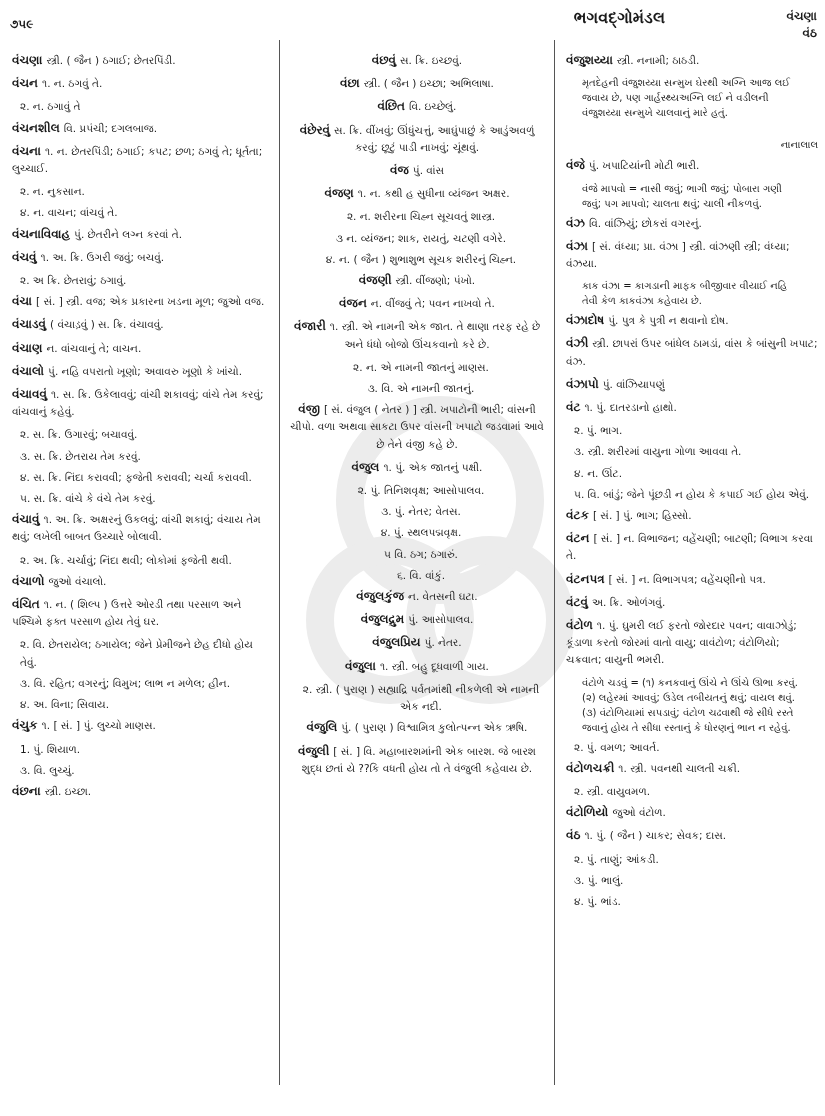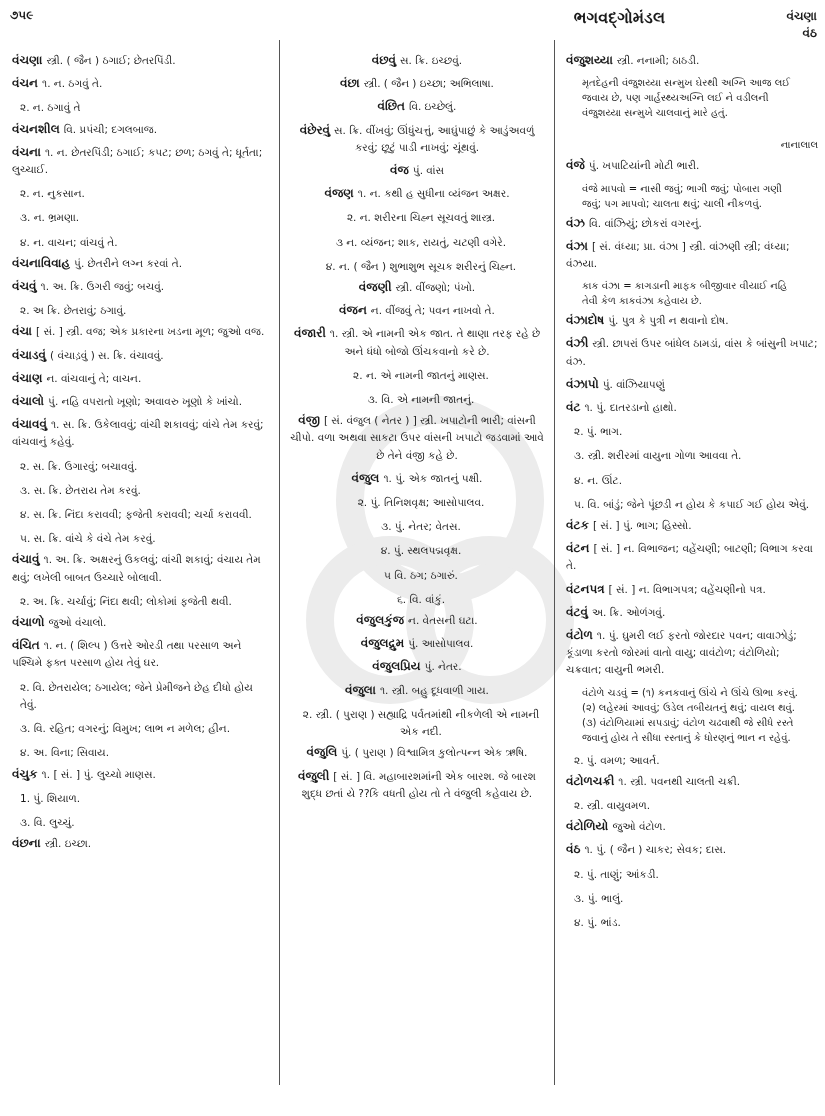--- a/index.html
+++ b/index.html
@@ -1,33 +1,33 @@
 <!DOCTYPE html>
 <html><head>
 <meta charset="utf-8">
 <style>
   html, body { margin: 0; padding: 0; background: #ffffff; }
   body { width: 825px; height: 1116px; position: relative; overflow: hidden;
          font-family: "DejaVu Sans", sans-serif; color: #1a1a1a; }
   .header { position: absolute; top: 0; left: 0; width: 825px; height: 40px; }
-  .pg-num { position: absolute; left: 10px; top: 8px; font-size: 12px; font-weight: bold; }
+  .pg-num { position: absolute; left: 10px; top: 17px; font-size: 12px; font-weight: bold; }
   .pg-title { position: absolute; left: 0; width: 665px; text-align: right; top: 8px; font-size: 16px; font-weight: bold; }
   .guide { position: absolute; right: 8px; top: 8px; text-align: right; font-size: 12px; font-weight: bold; line-height: 17px; }
   .watermark { position: absolute; left: 300px; top: 380px; width: 280px; height: 340px; pointer-events: none; }
   .col { position: absolute; top: 52px; font-size: 10.5px; line-height: 17.2px; }
   .col1 { left: 12px; width: 258px; }
   .col2 { left: 288px; width: 258px; text-align: center; }
   .col3 { left: 566px; width: 252px; }
   .divider { position: absolute; width: 1px; background: #555; }
   .d1 { left: 279px; top: 40px; height: 1045px; }
   .d2 { left: 554px; top: 40px; height: 1045px; }
   .entry { margin: 0 0 6px 0; }
   .entry .hw { font-weight: bold; font-size: 12px; margin-right: 4px; }
   .entry .def { }
-  .sub { margin: 7px 0 4px 8px; }
+  .sub { margin: 0 0 4px 8px; }
   .quote { margin: 0 14px 4px 16px; font-size: 10px; line-height: 15px; }
   .attrib { text-align: right; font-size: 10px; margin: 16px 0 4px 0; }
 </style>
 </head>
 <body>
 
 <div class="header">
   <div class="pg-num">૭૫૯</div>
   <div class="pg-title">ભગવદ્ગોમંડલ</div>
   <div class="guide">
@@ -47,21 +47,20 @@
 <div class="divider d1"></div>
 <div class="divider d2"></div>
 
 <div class="col col1">
     <div class="entry"><span class="hw">વંચણા</span><span class="def">સ્ત્રી. ( જૈન ) ઠગાઈ; છેતરપિંડી.</span></div>
     <div class="entry"><span class="hw">વંચન</span><span class="def">૧. ન. ઠગવું તે.</span></div>
     <div class="sub">૨. ન. ઠગાવું તે</div>
     <div class="entry"><span class="hw">વંચનશીલ</span><span class="def">વિ. પ્રપંચી; દગલબાજ.</span></div>
     <div class="entry"><span class="hw">વંચના</span><span class="def">૧. ન. છેતરપિંડી; ઠગાઈ; કપટ; છળ; ઠગવું તે; ધૂર્તતા; લુચ્ચાઈ.</span></div>
     <div class="sub">૨. ન. નુકસાન.</div>
-    <div class="sub">૩. ન. ભ્રમણા.</div>
     <div class="sub">૪. ન. વાચન; વાંચવું તે.</div>
     <div class="entry"><span class="hw">વંચનાવિવાહ</span><span class="def">પું. છેતરીને લગ્ન કરવાં તે.</span></div>
     <div class="entry"><span class="hw">વંચવું</span><span class="def">૧. અ. ક્રિ. ઉગરી જવું; બચવું.</span></div>
     <div class="sub">૨. અ ક્રિ. છેતરાવું; ઠગાવું.</div>
     <div class="entry"><span class="hw">વંચા</span><span class="def">[ સં. ] સ્ત્રી. વજ; એક પ્રકારના ખડના મૂળ; જુઓ વજ.</span></div>
     <div class="entry"><span class="hw">વંચાડવું</span><span class="def">( વંચાડ઼વું ) સ. ક્રિ. વંચાવવું.</span></div>
     <div class="entry"><span class="hw">વંચાણ</span><span class="def">ન. વાંચવાનું તે; વાચન.</span></div>
     <div class="entry"><span class="hw">વંચાલો</span><span class="def">પું. નહિ વપરાતો ખૂણો; અવાવરુ ખૂણો કે ખાંચો.</span></div>
     <div class="entry"><span class="hw">વંચાવવું</span><span class="def">૧. સ. ક્રિ. ઉકેલાવવું; વાંચી શકાવવું; વાંચે તેમ કરવું; વાંચવાનું કહેવું.</span></div>
     <div class="sub">૨. સ. ક્રિ. ઉગારવું; બચાવવું.</div>

